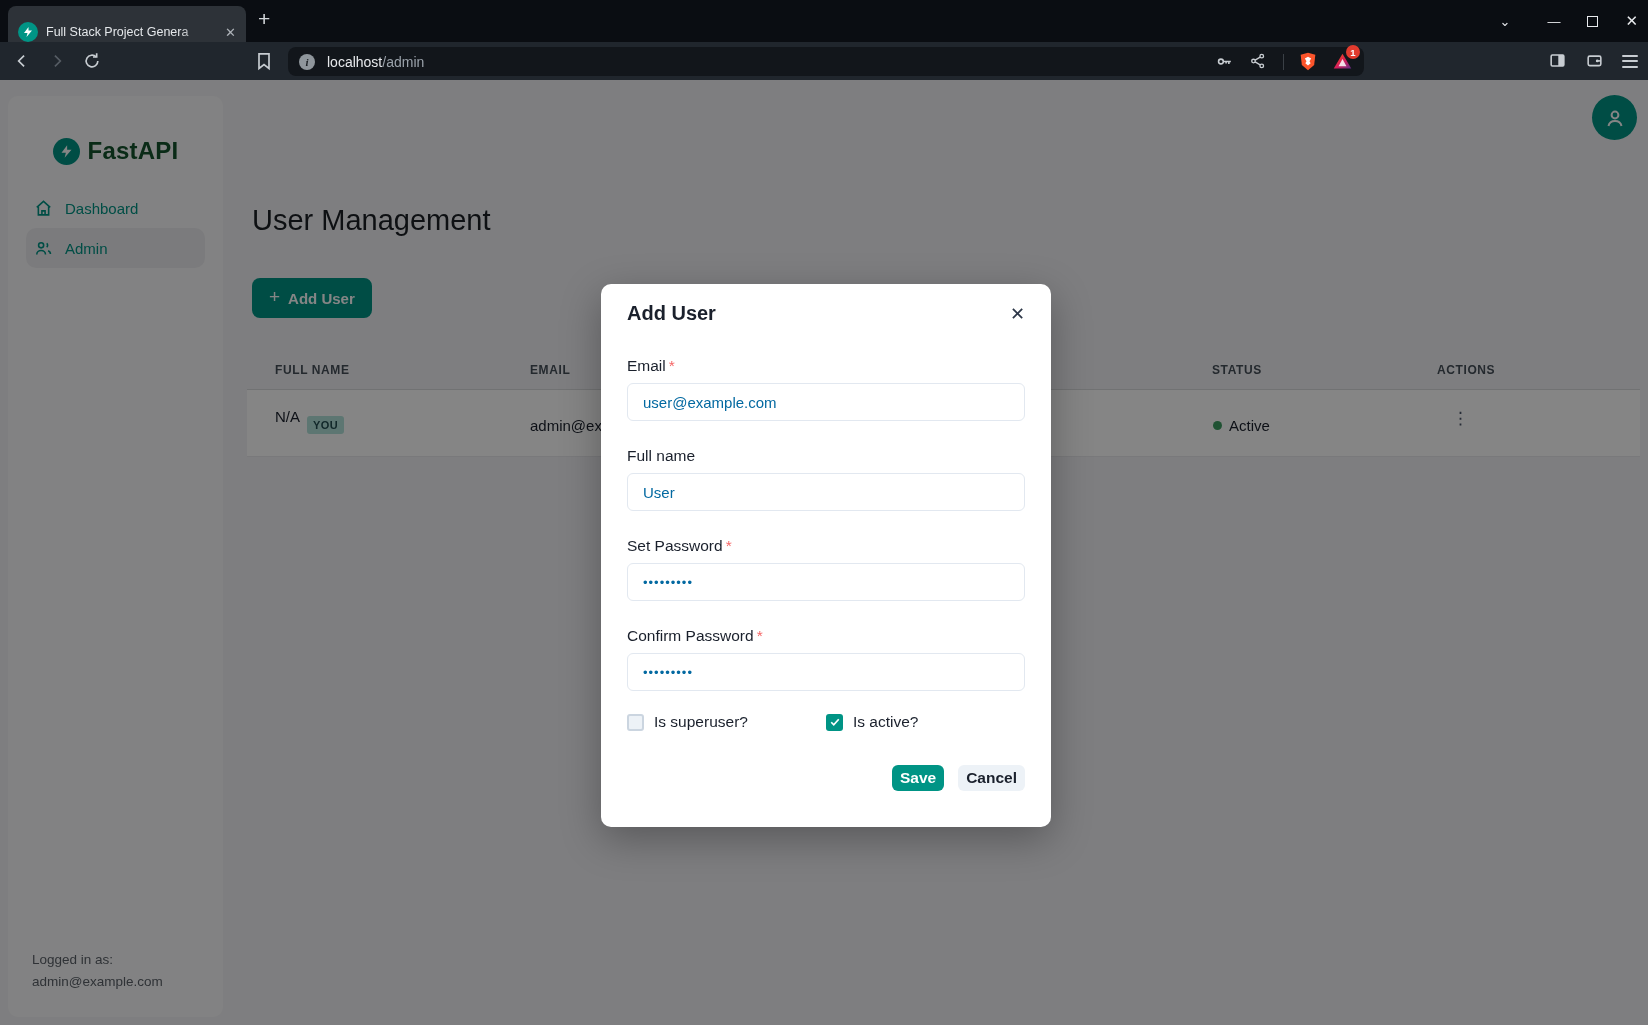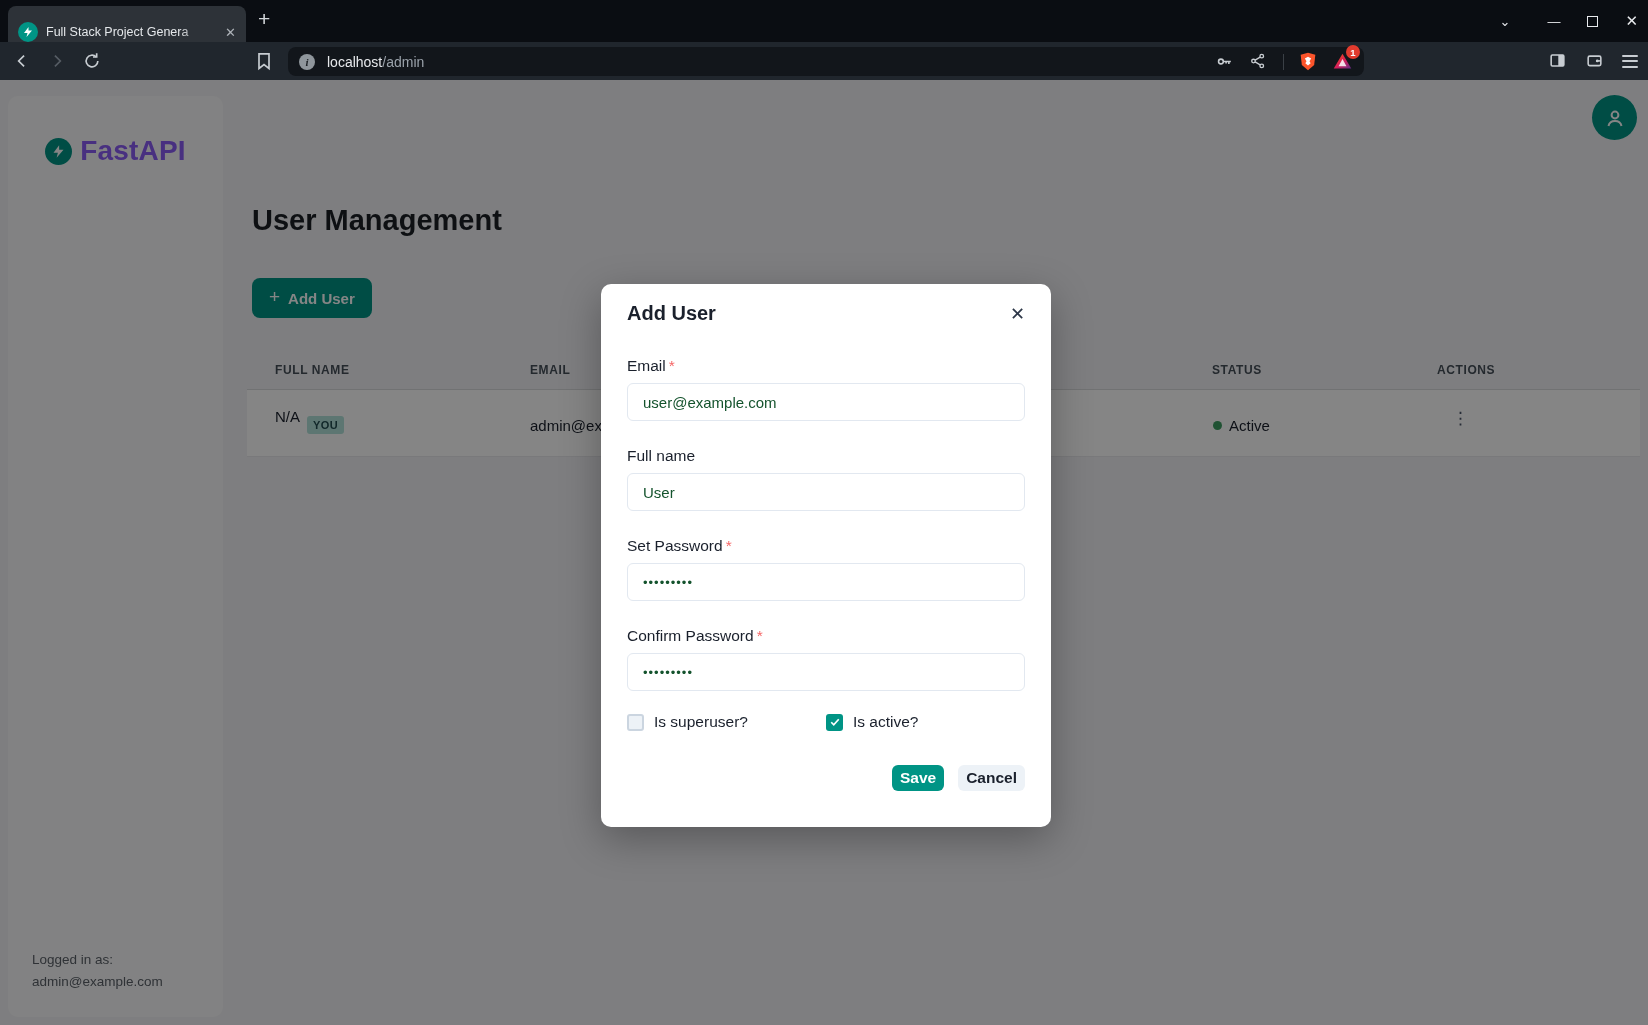--- a/index.html
+++ b/index.html
@@ -41,28 +41,28 @@
              color:#fff; font-size:9.5px; font-weight:700; display:flex; align-items:center; justify-content:center; padding:0 3px; }
   .tb-right { position:absolute; right:10px; top:0; height:38px; display:flex; align-items:center; gap:17px; }
   .hamburger { display:flex; flex-direction:column; gap:3.5px; cursor:pointer; }
   .hamburger span { display:block; width:16px; height:2px; background:#c8cdd2; border-radius:1px; }
 
   
   .page { position:absolute; left:0; top:80px; width:1648px; height:945px; background:#f2f2f5; z-index:1; }
   .sidebar { position:absolute; left:8px; top:16px; width:215px; height:921px; background:#fafafb; border-radius:10px; }
   .logo-row { display:flex; align-items:center; justify-content:center; gap:8px; margin-top:32px; height:46px; }
   .logo-mark { width:27px; height:27px; border-radius:50%; background:#009485; display:flex; align-items:center; justify-content:center; }
-  .logo-text { color:#8b5cf6; font-size:28px; font-weight:600; letter-spacing:.2px; }
+  .logo-text { color:#14532d; font-size:24px; font-weight:600; letter-spacing:.2px; }
   .nav { margin:14px 18px 0; }
   .nav-item { height:40px; display:flex; align-items:center; gap:12px; padding:0 8px; color:#009485; font-size:15px; cursor:pointer; border-radius:10px; }
   .nav-item.active { background:#ececf0; }
   .nav-item .ni { width:19px; height:19px; flex:none; color:#009485; }
   .side-footer { position:absolute; left:24px; bottom:24px; font-size:13.5px; color:#5b6169; line-height:22px; }
 
-  .page-title { position:absolute; left:252px; top:124px; font-size:29px; font-weight:700; color:#1b2026; }
+  .page-title { position:absolute; left:252px; top:124px; font-size:29px; font-weight:400; color:#1b2026; }
   .add-user-btn { position:absolute; left:252px; top:198px; height:40px; padding:0 17px; background:#009485; color:#fff;
                   border:none; border-radius:8px; font-family:inherit; font-size:15px; font-weight:700;
                   display:flex; align-items:center; gap:8px; cursor:pointer; }
   .add-user-btn .plus { font-size:19px; font-weight:400; margin-top:-2px; }
 
   .th { position:absolute; top:283px; font-size:12px; font-weight:700; color:#454f59; letter-spacing:.6px; }
   .thead-line { position:absolute; left:247px; top:309px; width:1393px; height:1px; background:#d8dadd; }
   .trow-bg { position:absolute; left:247px; top:310px; width:1393px; height:67px; background:#ffffff; border-bottom:1px solid #e9e9ec; }
   .td { position:absolute; font-size:15px; color:#1a202c; }
   .you-badge { position:absolute; left:307px; top:336px; background:#b2e3da; color:#234e52; font-size:11px; font-weight:700;
@@ -76,21 +76,21 @@
   .overlay { position:absolute; left:0; top:80px; width:1648px; height:945px; background:rgba(0,0,0,.48); z-index:30; }
   .modal { position:absolute; left:601px; top:284px; width:450px; height:543px; background:#fff; border-radius:10px; z-index:40;
            padding:18px 26px 17px; box-shadow:0 12px 40px rgba(0,0,0,.3); }
   .modal-title { font-size:20px; font-weight:700; color:#1a202c; margin-bottom:32px; }
   .modal-close { position:absolute; right:22px; top:15px; font-size:18px; color:#2d3748; background:none; border:none; cursor:pointer; padding:4px; }
   .fgroup { margin-bottom:26px; }
   .fgroup.last { margin-bottom:22px; }
   .flabel { font-size:15.5px; color:#1a202c; margin-bottom:8px; }
   .req { color:#f56565; margin-left:3px; }
   .finput { width:100%; height:38px; border:1px solid #e2e8f0; border-radius:6px; padding:0 15px; font-size:15px;
-            color:#14532d; font-family:inherit; outline:none; background:#fff; }
+            color:#0369a1; font-family:inherit; outline:none; background:#fff; }
   .finput.pw { font-size:13px; letter-spacing:1px; }
   .cb-row { display:flex; align-items:center; }
   .cb-item { display:flex; align-items:center; gap:10px; width:201px; cursor:pointer; }
   .cb-box { width:17px; height:17px; border-radius:3px; flex:none; display:flex; align-items:center; justify-content:center; }
   .cb-box.unchecked { border:2px solid #cbd5e0; background:#edf2f7; }
   .cb-box.checked { background:#009485; }
   .cb-label { font-size:15.5px; color:#1a202c; }
   .modal-footer { display:flex; justify-content:flex-end; gap:14px; margin-top:34px; }
   .btn { height:26px; border:none; border-radius:6px; font-family:inherit; font-size:15.5px; font-weight:700; cursor:pointer; padding:0 8px; }
   .btn.save { background:#009485; color:#fff; }
@@ -215,20 +215,40 @@
     <div class="sidebar">
       <div class="logo-row">
         <span class="logo-mark">
           <svg width="15" height="15" viewBox="0 0 24 24">
               <polygon points="13,2 4,14 11,14 9,22 20,9 13,9" fill="#ffffff"></polygon>
             </svg>
         </span>
         <span class="logo-text">FastAPI</span>
       </div>
       <div class="nav">
+        <div class="nav-item">
+          <span class="ni">
+            <svg viewBox="0 0 24 24" width="19" height="19" fill="none" stroke="currentColor" stroke-width="2">
+                <path d="M3.5 10.5 12 3l8.5 7.5"></path>
+                <path d="M5.5 9.5V20h13V9.5"></path>
+                <path d="M10 20v-5h4v5"></path>
+              </svg>
+          </span>
+          <span>Dashboard</span>
+        </div>
+        <div class="nav-item active">
+          <span class="ni">
+            <svg viewBox="0 0 24 24" width="19" height="19" fill="none" stroke="currentColor" stroke-width="2">
+              <circle cx="9" cy="8" r="3.2"></circle>
+                <path d="M3.5 19.5c0-3 2.5-5 5.5-5s5.5 2 5.5 5"></path>
+              <path d="M16 5.6a3 3 0 0 1 0 4.8M17.8 14.8c1.8.7 3 2.2 3 4.2"></path>
+              </svg>
+          </span>
+          <span>Admin</span>
+        </div>
       </div>
       <div class="side-footer">
         <div>Logged in as:</div>
         <div>admin@example.com</div>
       </div>
     </div>
 
     <div class="page-title">User Management</div>
     <button class="add-user-btn">
       <span class="plus">+</span>

